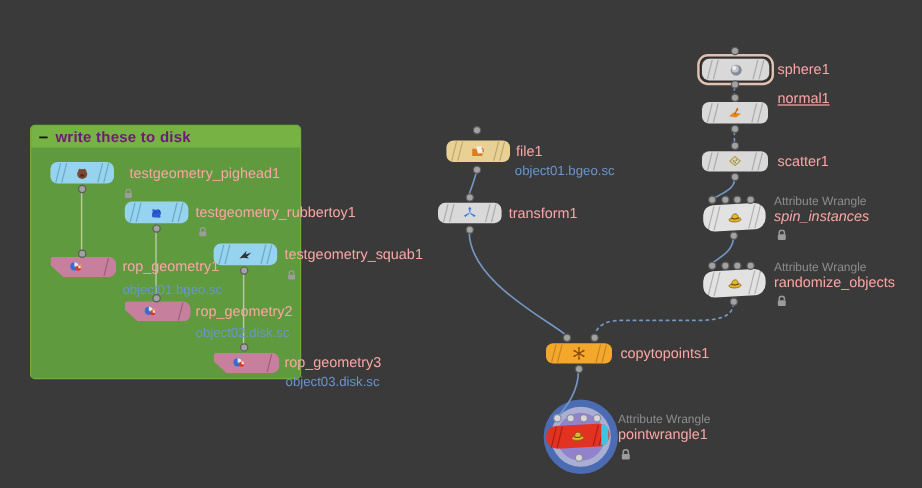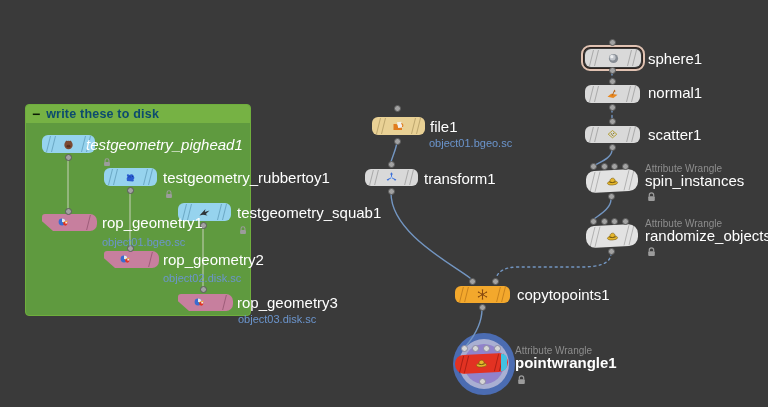--- a/index.html
+++ b/index.html
@@ -2,32 +2,32 @@
 <html><head>
 <meta charset="utf-8">
 <style>
   html,body{margin:0;padding:0;}
   body{background:#303030;font-family:"Liberation Sans", sans-serif;}
   #canvas{position:relative;width:768px;height:407px;background:#3a3a3a;overflow:hidden;}
   #wire-layer{position:absolute;left:0;top:0;z-index:2;}
   .netbox{position:absolute;z-index:1;background:#5f9a3f;border:1px solid #6fae3d;border-radius:4px;box-sizing:border-box;}
   .netbox-header{height:18px;background:#76b244;border-radius:3px 3px 0 0;display:flex;align-items:center;gap:6px;padding:0 6px;}
   .minus{color:#0c1c04;font-weight:bold;font-size:14px;line-height:14px;cursor:pointer;}
-  .netbox-title{color:#0c4a6e;font-size:12.5px;font-weight:bold;letter-spacing:0.2px;}
+  .netbox-title{color:#701a75;font-size:12.5px;font-weight:bold;letter-spacing:0.2px;}
   .node{position:absolute;z-index:3;display:flex;align-items:center;justify-content:center;box-sizing:border-box;}
   .node.sop{border-radius:6px;}
   .node.rop{clip-path:polygon(0 0,100% 0,100% 100%,20% 100%,0 42%);border-radius:3px 7px 7px 3px;}
   .node.wrangle{border-radius:8px 10px 9px 10px;transform:skewY(-3deg);}
   .stripe{position:absolute;top:1px;bottom:1px;width:1.4px;transform:skewX(-14deg);}
   .sel-ring{position:absolute;z-index:3;border:2px solid #e0c2b2;border-radius:9px;box-shadow:inset 0 0 0 1px rgba(45,32,26,.85);}
   .halo{position:absolute;z-index:1;border-radius:50%;background:#9182cb;box-shadow:0 0 0 5px #a9afd2, 0 0 0 11px #4b6cb2;}
   .dstrip{position:absolute;right:1px;top:1px;bottom:1px;width:6px;background:#41c2e2;border-radius:0 5px 5px 0;}
   .dot{position:absolute;z-index:4;border-radius:50%;background:#a2a2a2;border:1px solid #5a5a5a;box-sizing:border-box;}
   .dot.light{background:#d6d6d6;border-color:#8a8aa0;}
-  .nlabel{position:absolute;z-index:5;font-size:15px;color:#ffffff;white-space:nowrap;transform:translateY(-50%);}
+  .nlabel{position:absolute;z-index:5;font-size:12px;color:#fca5a5;white-space:nowrap;transform:translateY(-50%);}
   .tlabel{position:absolute;z-index:5;font-size:10px;color:#8d8d8d;white-space:nowrap;transform:translateY(-50%);}
   .plabel{position:absolute;z-index:5;font-size:11px;color:#6b95cd;white-space:nowrap;transform:translateY(-50%);}
   .lock{position:absolute;z-index:5;}
   .icon{display:flex;align-items:center;justify-content:center;}
   .icon svg{display:block;}
 </style>
 </head>
 <body>
 
 <div id="canvas">
@@ -60,21 +60,21 @@
           <svg width="13" height="13" viewBox="0 0 13 13">
             <path d="M2.8 4.5 L4.6 2.4 L5.8 4.0 Z" fill="#6b3c28"></path>
             <path d="M10.2 4.5 L8.4 2.4 L7.2 4.0 Z" fill="#6b3c28"></path>
             <circle cx="6.5" cy="7" r="4.2" fill="#7c4a33"></circle>
             <ellipse cx="6.5" cy="8.2" rx="2" ry="1.4" fill="#5d3223"></ellipse>
             <circle cx="5.8" cy="8.2" r="0.4" fill="#3c2015"></circle>
             <circle cx="7.2" cy="8.2" r="0.4" fill="#3c2015"></circle>
           </svg>
         </span>
       </div>
-      <div class="nlabel" style="left: 86px; top: 144px; font-style: italic;">testgeometry_pighead1</div>
+      <div class="nlabel" style="left: 108px; top: 144px;">testgeometry_pighead1</div>
       <span class="lock" style="left: 103px; top: 153px;"><svg width="8" height="9" viewBox="0 0 9 10">
           <path d="M2.3 4.5 V3 a2.2 2.2 0 0 1 4.4 0 V4.5" fill="none" stroke="#9c9c9c" stroke-width="1.2"></path>
           <rect x="1.2" y="4.3" width="6.6" height="4.6" rx="1" fill="#9c9c9c"></rect>
         </svg></span>
       <div class="node sop" style="left: 104px; top: 168px; width: 53px; height: 18px; background: rgb(150, 211, 238);">
         <span class="stripe" style="background: rgba(30, 90, 120, 0.35); left: 6px;"></span>
         <span class="stripe" style="background: rgba(30, 90, 120, 0.35); left: 11px;"></span>
         <span class="stripe" style="background: rgba(30, 90, 120, 0.35); right: 6px;"></span>
         <span class="stripe" style="background: rgba(30, 90, 120, 0.35); right: 11px;"></span>
         <span class="icon">
@@ -200,21 +200,21 @@
         <span class="stripe" style="background: rgba(60, 60, 60, 0.3); right: 6px;"></span>
         <span class="stripe" style="background: rgba(60, 60, 60, 0.3); right: 11px;"></span>
         <span class="icon">
           <svg width="13" height="13" viewBox="0 0 13 13">
             <path d="M1.5 8.8 L5.2 5.8 L11.5 6.8 L7.4 10 Z" fill="#e8871e"></path>
             <path d="M6.2 7.5 L8.6 2.5" stroke="#b5641a" stroke-width="1" fill="none"></path>
             <path d="M8.9 1.6 L9.4 4.2 L7.6 3.2 Z" fill="#b5641a"></path>
           </svg>
         </span>
       </div>
-      <div class="nlabel" style="left: 648px; top: 92px;">normal1</div>
+      <div class="nlabel" style="left: 648px; top: 82px; text-decoration: underline;">normal1</div>
       <div class="node sop" style="left: 585px; top: 126px; width: 55px; height: 17px; background: rgb(217, 217, 217);">
         <span class="stripe" style="background: rgba(60, 60, 60, 0.3); left: 6px;"></span>
         <span class="stripe" style="background: rgba(60, 60, 60, 0.3); left: 11px;"></span>
         <span class="stripe" style="background: rgba(60, 60, 60, 0.3); right: 6px;"></span>
         <span class="stripe" style="background: rgba(60, 60, 60, 0.3); right: 11px;"></span>
         <span class="icon">
           <svg width="13" height="13" viewBox="0 0 13 13">
             <path d="M6.5 2.5 L10.8 6.2 L6.5 9.8 L2.2 6.2 Z" fill="none" stroke="#b3a038" stroke-width="1"></path>
             <circle cx="5.4" cy="6" r="0.7" fill="#8f7e2a"></circle>
             <circle cx="7.6" cy="5.4" r="0.7" fill="#8f7e2a"></circle>
@@ -230,21 +230,21 @@
         <span class="stripe" style="background: rgba(60, 60, 60, 0.3); right: 11px;"></span>
         <span class="icon">
           <svg width="13" height="13" viewBox="0 0 13 13">
             <ellipse cx="6.5" cy="8" rx="5" ry="2" fill="#e5b62c" stroke="#7a5c10" stroke-width="0.6"></ellipse>
             <path d="M3.8 7.8 Q3.6 3.2 6.5 3.2 Q9.4 3.2 9.2 7.8" fill="#e5b62c" stroke="#7a5c10" stroke-width="0.6"></path>
             <path d="M3.9 7 Q6.5 8.2 9.1 7" stroke="#4a3808" stroke-width="0.8" fill="none"></path>
           </svg>
         </span>
       </div>
       <div class="tlabel" style="left: 645px; top: 168px;">Attribute Wrangle</div>
-      <div class="nlabel" style="left: 645px; top: 180px;">spin_instances</div>
+      <div class="nlabel" style="left: 645px; top: 180px; font-style: italic;">spin_instances</div>
       <span class="lock" style="left: 647px; top: 188px;"><svg width="9" height="10" viewBox="0 0 9 10">
           <path d="M2.3 4.5 V3 a2.2 2.2 0 0 1 4.4 0 V4.5" fill="none" stroke="#9c9c9c" stroke-width="1.2"></path>
           <rect x="1.2" y="4.3" width="6.6" height="4.6" rx="1" fill="#9c9c9c"></rect>
         </svg></span>
       <div class="node wrangle" style="left: 586px; top: 225px; width: 52px; height: 22px; background: rgb(226, 226, 226);">
         <span class="stripe" style="background: rgba(60, 60, 60, 0.3); left: 6px;"></span>
         <span class="stripe" style="background: rgba(60, 60, 60, 0.3); left: 11px;"></span>
         <span class="stripe" style="background: rgba(60, 60, 60, 0.3); right: 6px;"></span>
         <span class="stripe" style="background: rgba(60, 60, 60, 0.3); right: 11px;"></span>
         <span class="icon">
@@ -293,21 +293,21 @@
         <span class="icon">
           <svg width="13" height="13" viewBox="0 0 13 13">
             <ellipse cx="6.5" cy="8" rx="5" ry="2" fill="#e5b62c" stroke="#7a5c10" stroke-width="0.6"></ellipse>
             <path d="M3.8 7.8 Q3.6 3.2 6.5 3.2 Q9.4 3.2 9.2 7.8" fill="#e5b62c" stroke="#7a5c10" stroke-width="0.6"></path>
             <path d="M3.9 7 Q6.5 8.2 9.1 7" stroke="#4a3808" stroke-width="0.8" fill="none"></path>
           </svg>
         </span>
         <span class="dstrip"></span>
       </div>
       <div class="tlabel" style="left: 515px; top: 350px;">Attribute Wrangle</div>
-      <div class="nlabel" style="left: 515px; top: 362px; font-weight: bold;">pointwrangle1</div>
+      <div class="nlabel" style="left: 515px; top: 362px;">pointwrangle1</div>
       <span class="lock" style="left: 517px; top: 371px;"><svg width="9" height="10" viewBox="0 0 9 10">
           <path d="M2.3 4.5 V3 a2.2 2.2 0 0 1 4.4 0 V4.5" fill="none" stroke="#9c9c9c" stroke-width="1.2"></path>
           <rect x="1.2" y="4.3" width="6.6" height="4.6" rx="1" fill="#9c9c9c"></rect>
         </svg></span>
       <div class="dot" style="left: 64.5px; top: 153.5px; width: 7px; height: 7px;"></div>
       <div class="dot" style="left: 64.5px; top: 207.5px; width: 7px; height: 7px;"></div>
       <div class="dot" style="left: 126.5px; top: 186.5px; width: 7px; height: 7px;"></div>
       <div class="dot" style="left: 126.5px; top: 244.5px; width: 7px; height: 7px;"></div>
       <div class="dot" style="left: 199.5px; top: 221.5px; width: 7px; height: 7px;"></div>
       <div class="dot" style="left: 199.5px; top: 285.5px; width: 7px; height: 7px;"></div>

